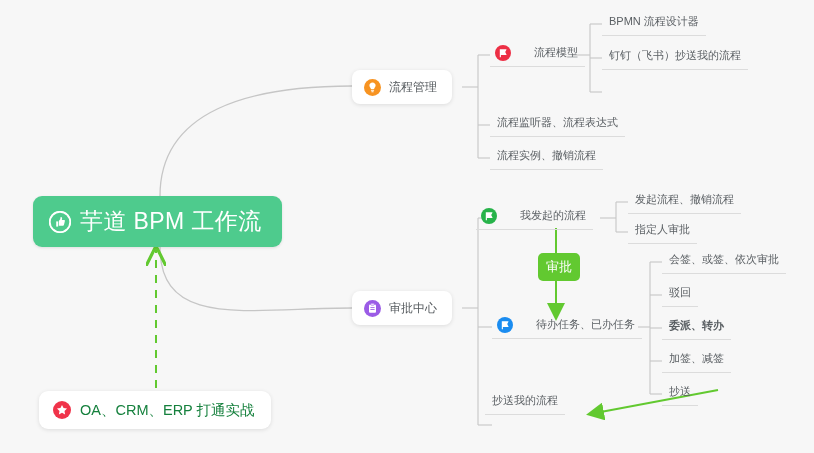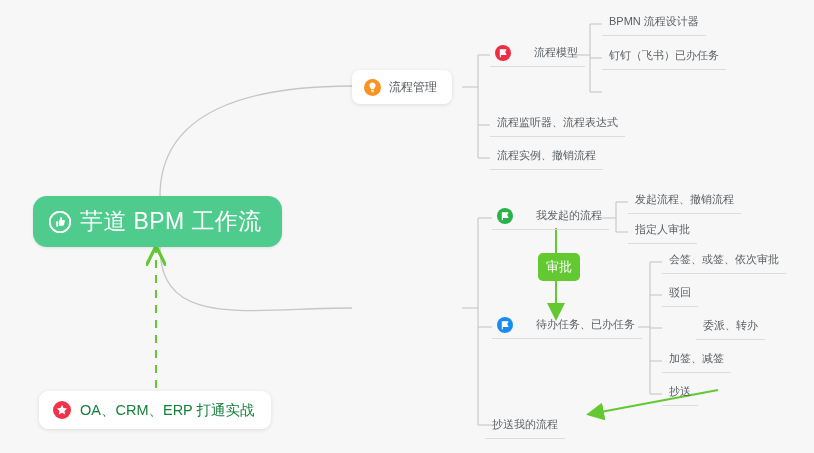--- a/index.html
+++ b/index.html
@@ -24,21 +24,21 @@
   }
 
   
   .root-node {
     position: absolute;
     left: 33px;
     top: 196px;
     width: 249px;
     height: 51px;
     background: #4ecb8d;
-    border-radius: 14px;
+    border-radius: 9px;
     box-shadow: 0 1px 3px rgba(0,0,0,0.10);
     display: flex;
     align-items: center;
     padding-left: 16px;
     box-sizing: border-box;
     z-index: 5;
   }
   .root-label {
     color: #ffffff;
     font-size: 23px;
@@ -219,27 +219,39 @@
     <span class="ico">
       <svg width="16" height="16" viewBox="0 0 16 16">
         <circle cx="8" cy="8" r="8" fill="#ed2f45"></circle>
         <path d="M5 4.2h6.1c.35 0 .55.35.38.62L10.2 7.1l1.28 2.28c.17.27-.03.62-.38.62H5.9v2.3H4.8V4.2z" fill="#ffffff"></path>
       </svg>
     </span>
     <span class="leaf-text">流程模型</span>
   </div>
 
   <div class="leaf" style="left:602px; top:13px;">BPMN 流程设计器</div>
-  <div class="leaf" style="left:602px; top:47px;">钉钉（飞书）已办任务</div>
+  <div class="leaf" style="left:602px; top:47px;">钉钉（飞书）抄送我的流程</div>
 
   <div class="leaf" style="left:490px; top:114px;">流程监听器、流程表达式</div>
   <div class="leaf" style="left:490px; top:147px;">流程实例、撤销流程</div>
 
-
-  <div class="leaf with-icon" style="left:492px; top:207px;align-items:center;">
+  <div class="branch-card branch-approval">
+    <span class="ico">
+      <svg width="17" height="17" viewBox="0 0 17 17">
+        <circle cx="8.5" cy="8.5" r="8.5" fill="#9b5ce6"></circle>
+        <rect x="5" y="4.4" width="7" height="8.4" rx="1.1" fill="#ffffff"></rect>
+        <rect x="6.7" y="3.3" width="3.6" height="1.9" rx="0.8" fill="#ffffff" stroke="#9b5ce6" stroke-width="0.7"></rect>
+        <rect x="6.4" y="7.2" width="4.2" height="0.85" fill="#9b5ce6"></rect>
+        <rect x="6.4" y="9.1" width="4.2" height="0.85" fill="#9b5ce6"></rect>
+      </svg>
+    </span>
+    <span class="branch-label">审批中心</span>
+  </div>
+
+  <div class="leaf with-icon" style="left:476px; top:207px;align-items:center;">
     <span class="ico">
       <svg width="16" height="16" viewBox="0 0 16 16">
         <circle cx="8" cy="8" r="8" fill="#27b34a"></circle>
         <path d="M5 4.2h6.1c.35 0 .55.35.38.62L10.2 7.1l1.28 2.28c.17.27-.03.62-.38.62H5.9v2.3H4.8V4.2z" fill="#ffffff"></path>
       </svg>
     </span>
     <span class="leaf-text">我发起的流程</span>
   </div>
 
   <div class="leaf" style="left:628px; top:191px;">发起流程、撤销流程</div>
@@ -250,25 +262,25 @@
       <svg width="16" height="16" viewBox="0 0 16 16">
         <circle cx="8" cy="8" r="8" fill="#1a8cf0"></circle>
         <path d="M5 4.2h6.1c.35 0 .55.35.38.62L10.2 7.1l1.28 2.28c.17.27-.03.62-.38.62H5.9v2.3H4.8V4.2z" fill="#ffffff"></path>
       </svg>
     </span>
     <span class="leaf-text">待办任务、已办任务</span>
   </div>
 
   <div class="leaf" style="left:662px; top:251px;">会签、或签、依次审批</div>
   <div class="leaf" style="left:662px; top:284px;">驳回</div>
-  <div class="leaf" style="left:696px; top:317px;">委派、转办</div>
+  <div class="leaf" style="left:662px; top:317px;font-weight:bold;">委派、转办</div>
   <div class="leaf" style="left:662px; top:350px;">加签、减签</div>
   <div class="leaf" style="left:662px; top:383px;">抄送</div>
 
-  <div class="leaf" style="left:485px; top:416px;">抄送我的流程</div>
+  <div class="leaf" style="left:485px; top:392px;">抄送我的流程</div>
 
   <div class="tag">审批</div>
 
   <div class="note-card">
     <span class="ico">
       <svg width="18" height="18" viewBox="0 0 18 18">
         <circle cx="9" cy="9" r="9" fill="#f0334a"></circle>
         <path d="M9 3.9l1.55 3.15 3.47.5-2.51 2.45.59 3.46L9 11.82l-3.1 1.64.59-3.46L3.98 7.55l3.47-.5z" fill="#ffffff"></path>
       </svg>
     </span>

